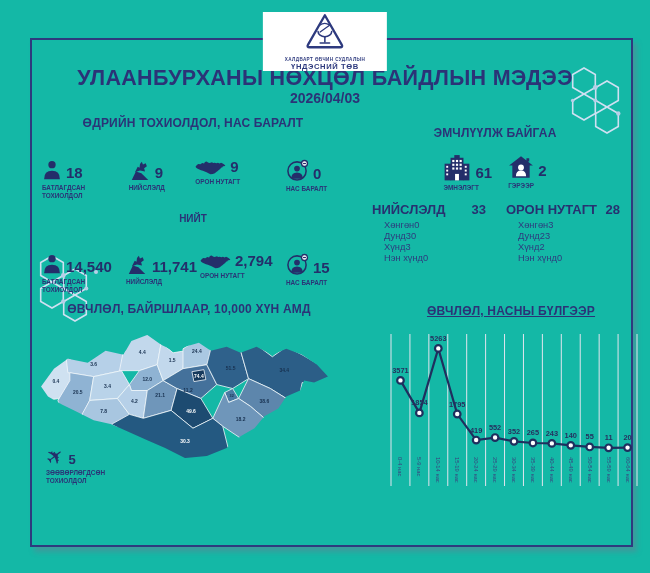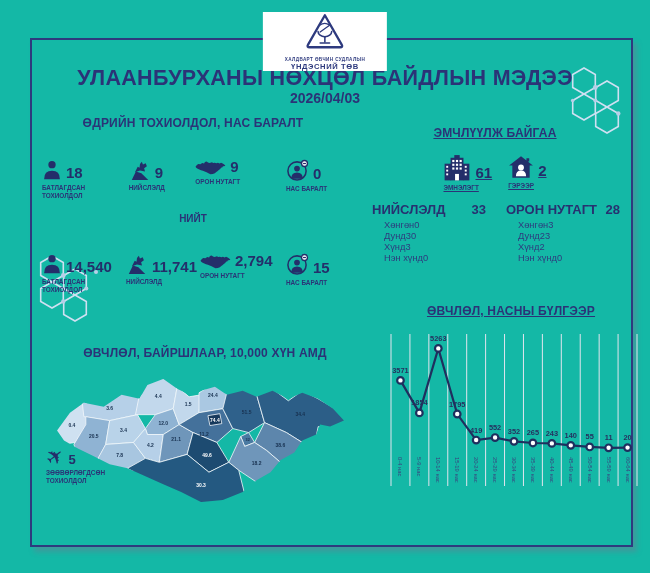--- a/index.html
+++ b/index.html
@@ -25,34 +25,34 @@
 
   
   .daily{position:absolute;left:42px;top:116px;width:302px;}
   .stat-row{display:flex;justify-content:space-between;margin-top:29px;}
   .stat{display:flex;flex-direction:column;}
   .stat-top{display:flex;align-items:flex-end;gap:4px;}
   .stat .num{font-size:15px;font-weight:bold;color:#242e6a;line-height:1;margin-bottom:1px;}
   .stat .lbl{margin-top:3px;font-size:6.4px;font-weight:bold;color:#2b3377;line-height:1.25;max-width:58px;}
   .total-h{margin-top:13px;text-align:center;font-weight:bold;font-size:10px;color:#2b3377;}
 
-  .treated{position:absolute;left:368px;top:126px;width:254px;text-decoration:underline;}
+  .treated{position:absolute;left:368px;top:126px;width:254px;}
   .treated .stat-row{justify-content:center;gap:16px;margin-top:15px;}
 
   .severity{position:absolute;left:372px;top:202px;width:252px;display:flex;gap:16px;}
   .sev{flex:1;}
   .sev-head{display:flex;justify-content:space-between;align-items:baseline;
             font-weight:bold;font-size:13px;color:#273170;padding-right:4px;}
   .sev-rows{margin-top:2px;}
   .sev-row{display:flex;justify-content:flex-start;padding:1px 24px 0 12px;
            font-size:9.3px;color:#2e3b7e;}
   .sev-row .v{min-width:16px;text-align:left;}
 
   
-  .map-sec{position:absolute;left:52px;top:302px;width:306px;margin-top:44px;}
+  .map-sec{position:absolute;left:36px;top:302px;width:306px;}
   .map-svg{margin-top:9px;display:block;}
   .map-svg text{font-size:5px;font-weight:bold;fill:#17304f;text-anchor:middle;}
   .map-svg text.w{fill:#ffffff;}
   .map-svg text.t{font-size:3.8px;}
   .map-svg polygon{stroke:#f4f7fb;stroke-width:.8;}
   .imported{position:absolute;left:46px;top:446px;}
   .plane{display:inline-block;font-size:21px;color:#242e6a;transform:rotate(-38deg);line-height:1;}
   .imp-top{display:flex;align-items:flex-end;gap:5px;}
   .imp-num{font-size:13px;font-weight:bold;color:#242e6a;}
   .imp-lbl{margin-top:2px;font-size:6.4px;font-weight:bold;color:#2b3377;line-height:1.3;}

